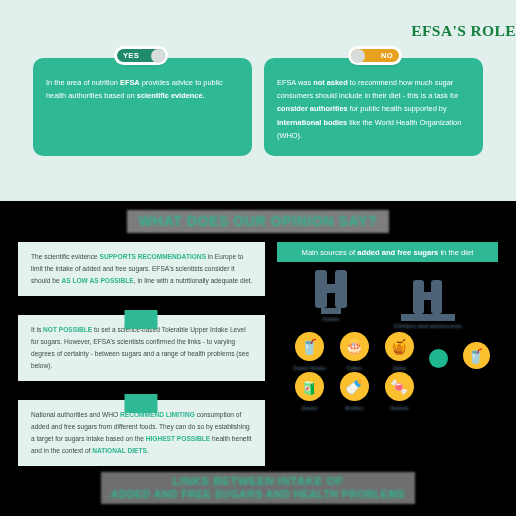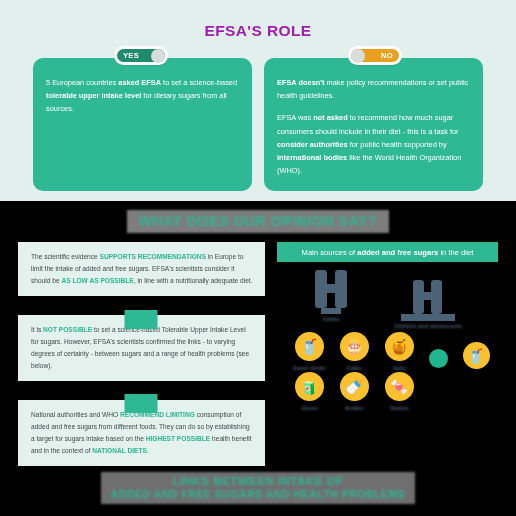--- a/index.html
+++ b/index.html
@@ -16,25 +16,26 @@
   
   .role-section {
     position: relative;
     width: 516px;
     height: 201px;
     background: #e1f0ec;
     padding-top: 22px;
   }
 
   .role-title {
-    text-align: center;
-    color: #a21caf;
+    text-align: right;
+    color: #15803d;
     font-size: 15.5px;
     font-weight: bold;
     letter-spacing: 0.4px;
+    font-family: Liberation Serif, serif;
   }
 
   .cards-row {
     position: relative;
     margin-top: 18px;
     display: flex;
     justify-content: space-between;
     padding: 0 33px;
     gap: 12px;
   }
@@ -276,33 +277,32 @@
   <div class="cards-row">
 
     <div class="role-card">
       <div class="toggle toggle-yes">
         <div class="toggle-track">
           <span>YES</span>
         </div>
         <div class="toggle-knob"></div>
       </div>
       <div id="yes-body">
-          <p><span>5 European countries </span><b>asked EFSA</b><span> to set a science-based </span><b>tolerable upper intake level</b><span> for dietary sugars from all sources.</span></p>
+          <p><span>In the area of nutrition </span><b>EFSA</b><span> provides advice to public health authorities based on </span><b>scientific evidence.</b></p>
         </div>
     </div>
 
     <div class="role-card">
       <div class="toggle toggle-no">
         <div class="toggle-track">
           <span>NO</span>
         </div>
         <div class="toggle-knob"></div>
       </div>
       <div id="no-body">
-          <p><b>EFSA doesn't</b><span> make policy recommendations or set public health guidelines.</span></p>
           <p><span>EFSA was </span><b>not asked</b><span> to recommend how much sugar consumers should include in their diet - this is a task for </span><b>consider authorities</b><span> for public health supported by </span><b>international bodies</b><span> like the World Health Organization (WHO).</span></p>
         </div>
     </div>
 
   </div>
 </div>
 
 <div class="white-strip"></div>
 
 <div class="opinion-section">

